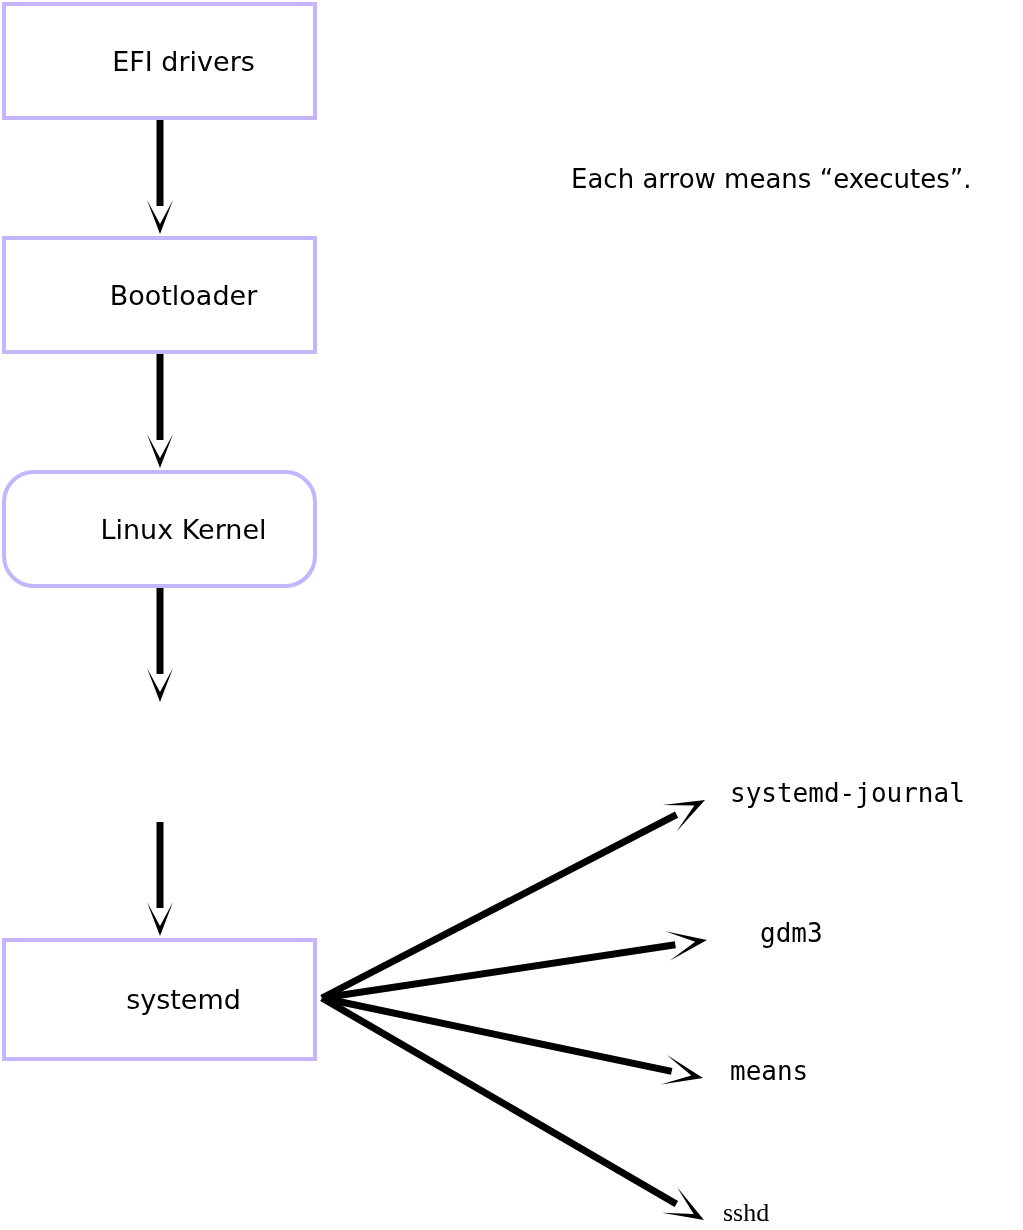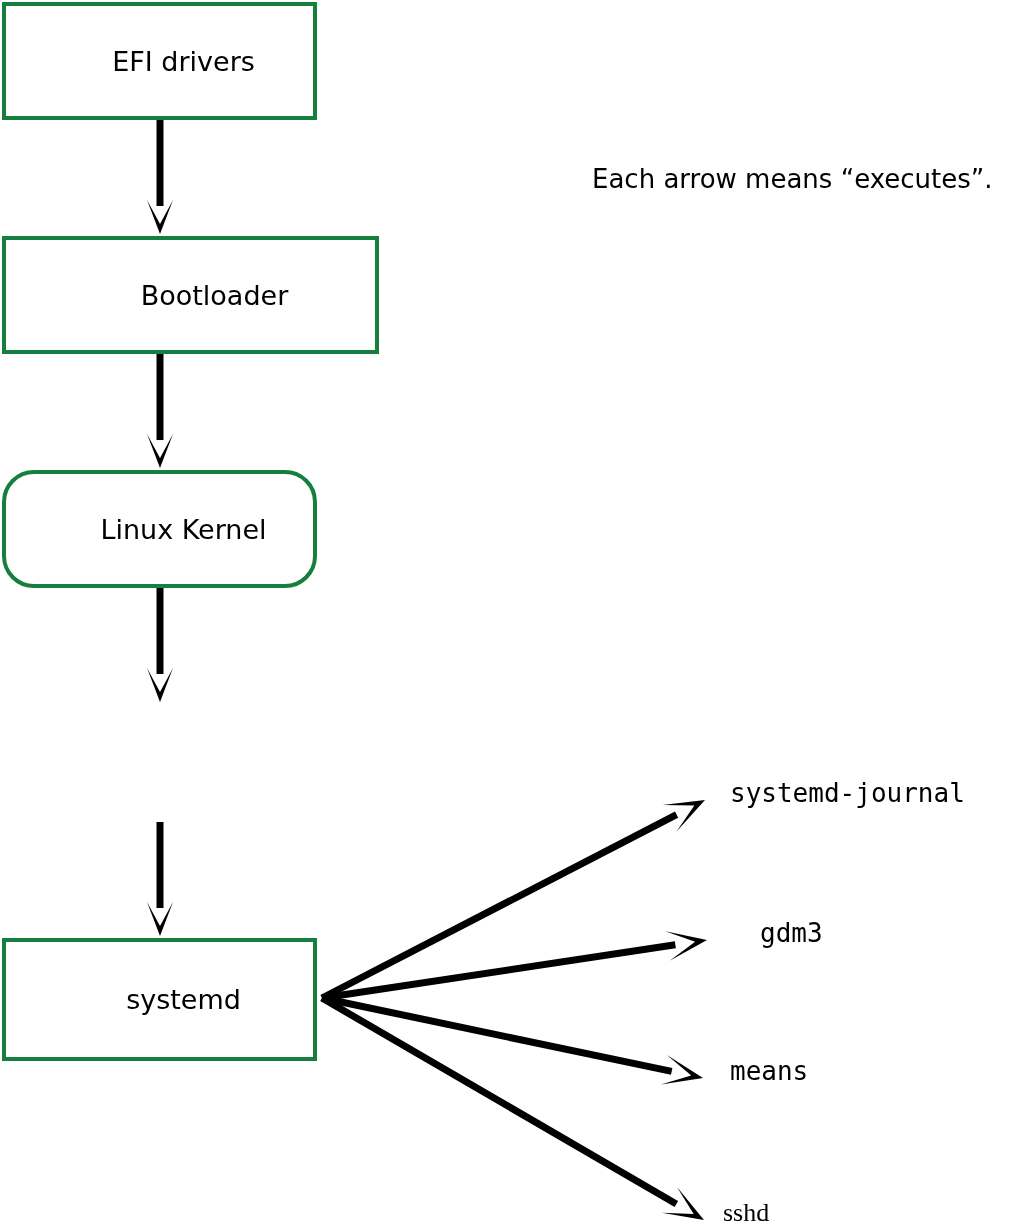--- a/index.html
+++ b/index.html
@@ -25,21 +25,21 @@
   .stage {
     position: absolute;
     left: 0;
     top: 0;
     width: 1023px;
     height: 1230px;
   }
   .node-box {
     position: absolute;
     box-sizing: border-box;
-    border: 4px solid #15803d;
+    border: 4px solid #c4b5fd;
     background: #ffffff;
     display: flex;
     align-items: center;
     justify-content: center;
     padding-left: 48px;
   }
   .node-label {
     font-family: "DejaVu Sans", sans-serif;
     font-size: 27px;
     line-height: 1;
@@ -91,32 +91,32 @@
         <polygon points="703,1078 660.7712640058345,1084.460174636577 691.2560960483379,1075.5340884091 666.936042983085,1055.1004147574217" fill="#000000"></polygon>
         <line x1="322" y1="998" x2="676.332842953537" y2="1203.9211809834692" stroke="#000000" stroke-width="7"></line>
         <polygon points="704,1220 661.8791072779225,1212.8704560948659 693.6248161075764,1213.970442868801 676.9530001059202,1186.9324963638069" fill="#000000"></polygon>
       </g>
   </svg>
 
   <div id="boxes-layer" class="stage">
       <div class="node-box" style="left: 2px; top: 2px; width: 315px; height: 118px;">
         <span class="node-label">EFI drivers</span>
       </div>
-      <div class="node-box" style="left: 2px; top: 236px; width: 377px; height: 118px;">
+      <div class="node-box" style="left: 2px; top: 236px; width: 315px; height: 118px;">
         <span class="node-label">Bootloader</span>
       </div>
       <div class="node-box" style="left: 2px; top: 470px; width: 315px; height: 118px; border-radius: 32px;">
         <span class="node-label">Linux Kernel</span>
       </div>
       <div class="node-box" style="left: 2px; top: 938px; width: 315px; height: 123px;">
         <span class="node-label">systemd</span>
       </div>
     </div>
   <div id="labels-layer" class="stage">
       <div class="leaf-label" style="left: 722px; top: 780px;">systemd-journal</div>
       <div class="leaf-label" style="left: 752px; top: 920px;">gdm3</div>
       <div class="leaf-label" style="left: 722px; top: 1058px;">means</div>
       <div class="leaf-label sans" style="left: 715px; top: 1200px;">sshd</div>
     </div>
 
-  <div class="caption" id="caption-el" style="left:592px; top:166px;">Each arrow means “executes”.</div>
+  <div class="caption" id="caption-el" style="left:571px; top:166px;">Each arrow means “executes”.</div>
 
 </div>
 
 </body></html>

